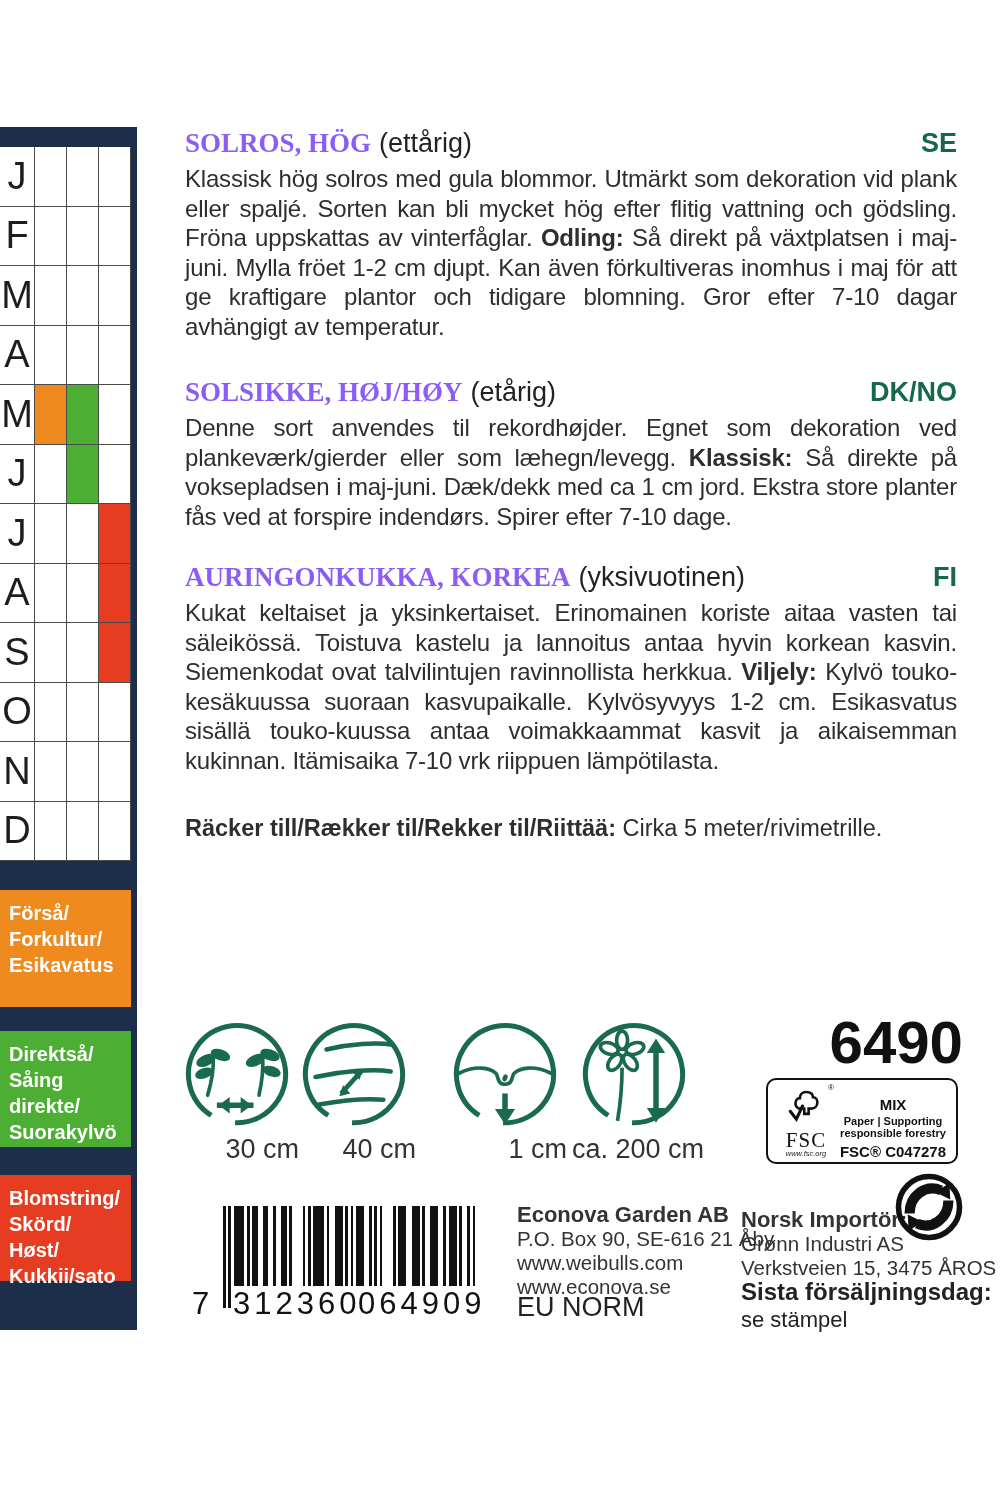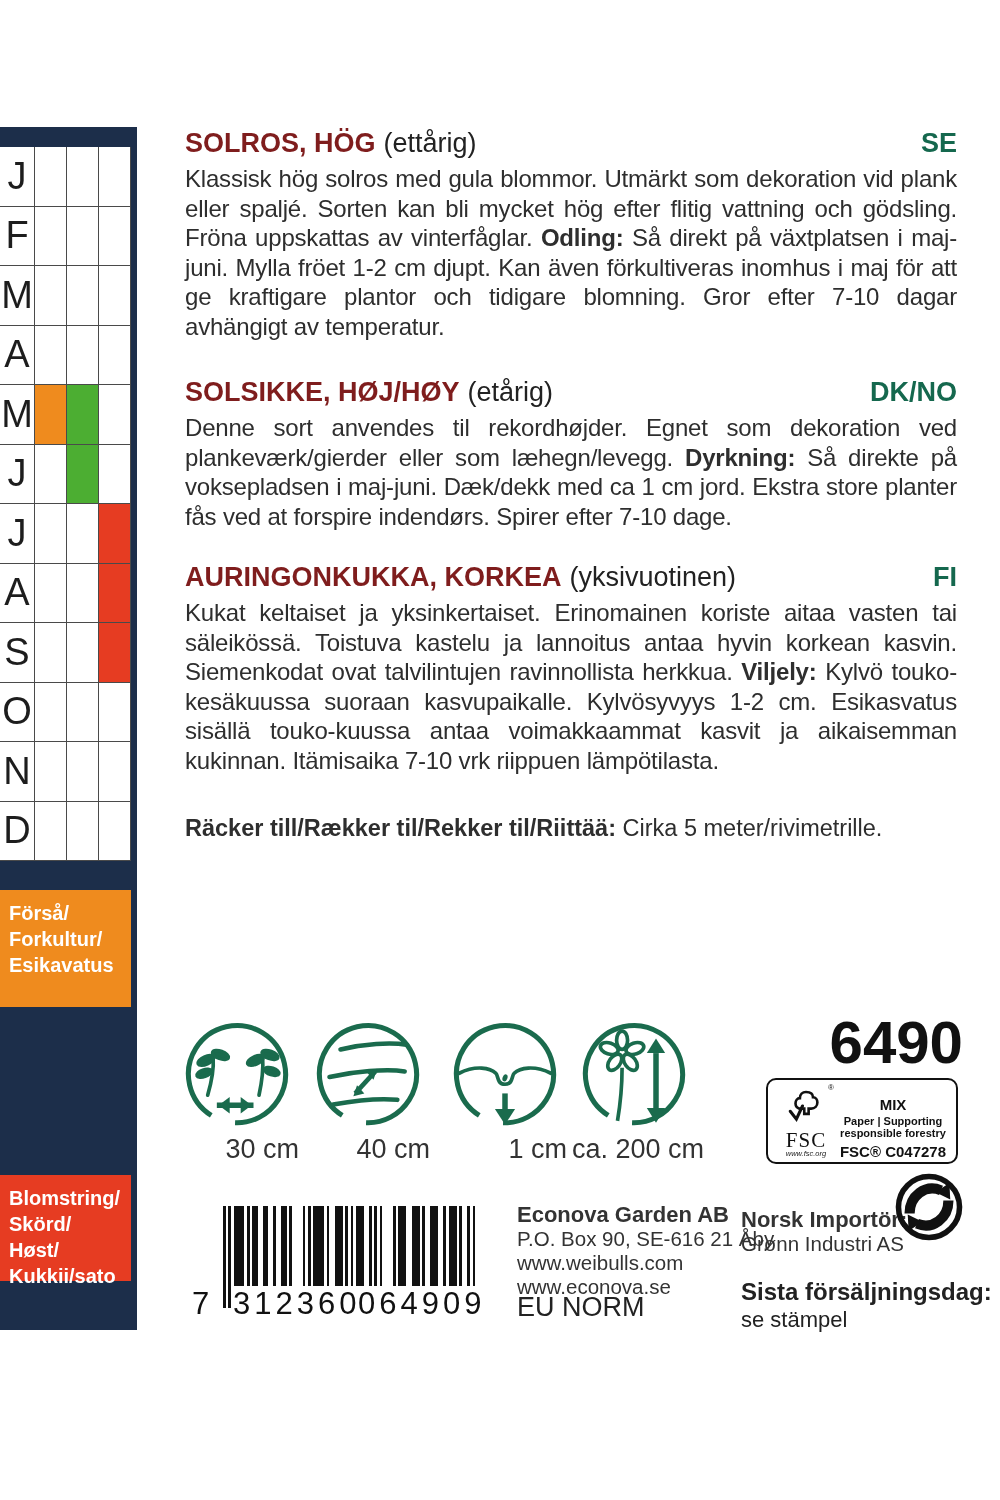--- a/index.html
+++ b/index.html
@@ -16,21 +16,21 @@
   .legend-block{position:absolute;left:0;width:131px;color:#fff;font-weight:bold;
                 font-size:20px;line-height:26px;padding:10px 0 0 9px;box-sizing:border-box;
                 white-space:pre-line;}
   .legend-orange{top:763px;height:117px;background:#ef8b1e;}
   .legend-green{top:904px;height:116px;background:#4cae32;}
   .legend-red{top:1048px;height:106px;background:#e63c22;}
 
   
   .section{position:absolute;left:185px;width:772px;}
   .sec-head{display:flex;align-items:baseline;font-size:27px;margin-bottom:5px;}
-  .sec-title{color:#7f1d1d;font-weight:bold;}
+  .sec-title{color:#8b5cf6;font-weight:bold;font-family:Liberation Serif, serif;}
   .sec-sub{color:#222;margin-left:8px;}
   .sec-lang{margin-left:auto;color:#15684e;font-weight:bold;}
   .sec-body{font-size:24px;line-height:29.5px;color:#2e2e2e;text-align:justify;
             letter-spacing:-0.2px;}
   .b{font-weight:bold;}
   .yield-line{position:absolute;left:185px;top:815px;width:772px;font-size:23.5px;color:#2e2e2e;}
 
   
   .sow-icon{position:absolute;width:124px;text-align:right;top:1020px;}
   .sow-icon svg{display:block;margin:0 auto;}
@@ -124,20 +124,24 @@
         <div class="cal-cell"></div>
         <div class="cal-cell"></div>
         <div class="cal-cell cal-month">D</div>
         <div class="cal-cell"></div>
         <div class="cal-cell"></div>
         <div class="cal-cell"></div>
       </div>
     <div class="legend-block legend-orange">Förså/
 Forkultur/
 Esikavatus</div>
+    <div class="legend-block legend-green">Direktså/
+Såing
+direkte/
+Suorakylvö</div>
     <div class="legend-block legend-red">Blomstring/
 Skörd/
 Høst/
 Kukkii/sato</div>
   </div>
 
   <div class="section" style="top:128px;">
     <div class="sec-head">
       <span class="sec-title">SOLROS, HÖG</span>
       <span class="sec-sub">(ettårig)</span>
@@ -145,21 +149,21 @@
     </div>
     <div class="sec-body"><span>Klassisk hög solros med gula blommor. Utmärkt som dekoration vid plank eller spaljé. Sorten kan bli mycket hög efter flitig vattning och gödsling. Fröna uppskattas av vinterfåglar. </span><span class="b">Odling:</span><span> Så direkt på växtplatsen i maj-juni. Mylla fröet 1-2 cm djupt. Kan även förkultiveras inomhus i maj för att ge kraftigare plantor och tidigare blomning. Gror efter 7-10 dagar avhängigt av temperatur.</span></div>
   </div>
 
   <div class="section" style="top:377px;">
     <div class="sec-head">
       <span class="sec-title">SOLSIKKE, HØJ/HØY</span>
       <span class="sec-sub">(etårig)</span>
       <span class="sec-lang">DK/NO</span>
     </div>
-    <div class="sec-body"><span>Denne sort anvendes til rekordhøjder. Egnet som dekoration ved plankeværk/gierder eller som læhegn/levegg. </span><span class="b">Dyrkning:</span><span> Så direkte på voksepladsen i maj-juni. Dæk/dekk med ca 1 cm jord. Ekstra store planter fås ved at forspire indendørs. Spirer efter 7-10 dage.</span></div>
+    <div class="sec-body"><span>Denne sort anvendes til rekordhøjder. Egnet som dekoration ved plankeværk/gierder eller som læhegn/levegg. </span><span class="b">Klassisk:</span><span> Så direkte på voksepladsen i maj-juni. Dæk/dekk med ca 1 cm jord. Ekstra store planter fås ved at forspire indendørs. Spirer efter 7-10 dage.</span></div>
   </div>
 
   <div class="section" style="top:562px;">
     <div class="sec-head">
       <span class="sec-title">AURINGONKUKKA, KORKEA</span>
       <span class="sec-sub">(yksivuotinen)</span>
       <span class="sec-lang">FI</span>
     </div>
     <div class="sec-body"><span>Kukat keltaiset ja yksinkertaiset. Erinomainen koriste aitaa vasten tai säleikössä. Toistuva kastelu ja lannoitus antaa hyvin korkean kasvin. Siemenkodat ovat talvilintujen ravinnollista herkkua. </span><span class="b">Viljely:</span><span> Kylvö touko-kesäkuussa suoraan kasvupaikalle. Kylvösyvyys 1-2 cm. Esikasvatus sisällä touko-kuussa antaa voimakkaammat kasvit ja aikaisemman kukinnan. Itämisaika 7-10 vrk riippuen lämpötilasta.</span></div>
   </div>
@@ -183,21 +187,21 @@
       </g>
       <g stroke="#1a6b4d" stroke-width="6" fill="#1a6b4d">
         <line x1="38" y1="93" x2="78" y2="93"></line>
         <path d="M40,93 l12,-9 v18 z" stroke="none"></path>
         <path d="M76,93 l-12,-9 v18 z" stroke="none"></path>
       </g>
     </svg>
     <div class="sow-label">30 cm</div>
   </div>
 
-  <div class="sow-icon" style="left:306px;">
+  <div class="sow-icon" style="left:292px;">
     <svg width="110" height="112" viewBox="0 0 120 122">
       <g fill="none" stroke="#1a6b4d" stroke-width="5.5">
         <circle cx="60" cy="59" r="53" stroke-dasharray="305 28" transform="rotate(122 60 59)"></circle>
       </g>
       <g stroke="#1a6b4d" stroke-width="5" stroke-linecap="round" fill="none">
         <path d="M30,32 C55,26 85,24 102,27"></path>
         <path d="M18,62 C45,56 80,53 100,56"></path>
         <path d="M22,92 C45,88 72,85 92,87"></path>
       </g>
       <g stroke="#1a6b4d" stroke-width="5" fill="#1a6b4d">
@@ -278,20 +282,21 @@
     <div class="pub-name">Econova Garden AB</div>
     <div>P.O. Box 90, SE-616 21 Åby</div>
     <div>www.weibulls.com</div>
     <div>www.econova.se</div>
   </div>
   <div class="eu-norm">EU NORM</div>
 
   <div class="imp-block">
     <div class="imp-head">Norsk Importör:</div>
     <div>Grønn Industri AS</div>
+    <div>Verkstveien 15, 3475 ÅROS</div>
   </div>
 
   <div class="last-sale">
     <div class="ls-head">Sista försäljningsdag:</div>
     <div class="ls-val">se stämpel</div>
   </div>
 
   <div class="greendot">
     <svg width="74" height="74" viewBox="0 0 80 80">
       <circle cx="40" cy="40" r="33" fill="none" stroke="#111" stroke-width="6"></circle>

